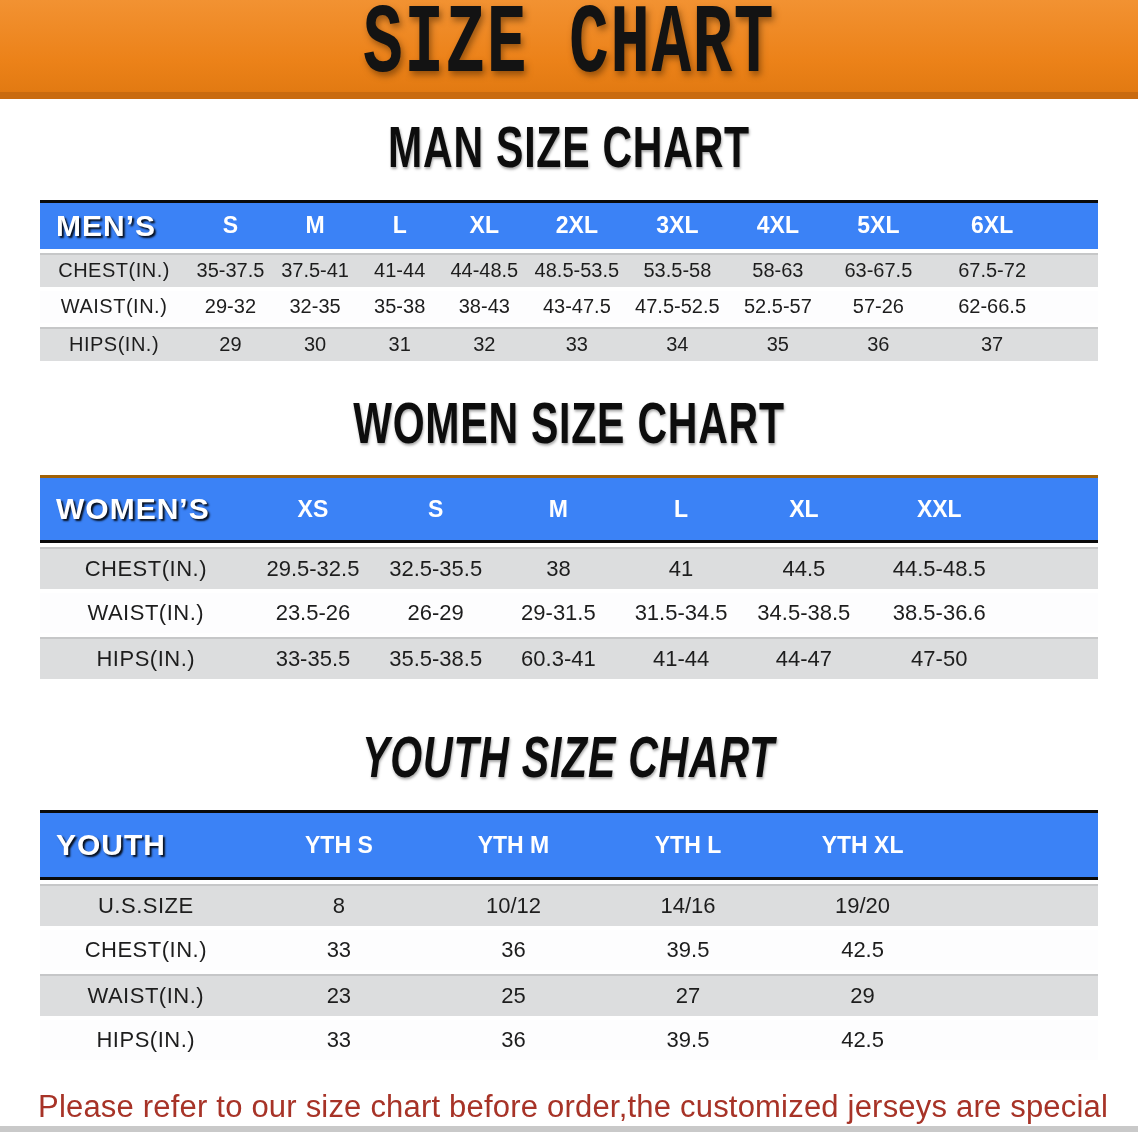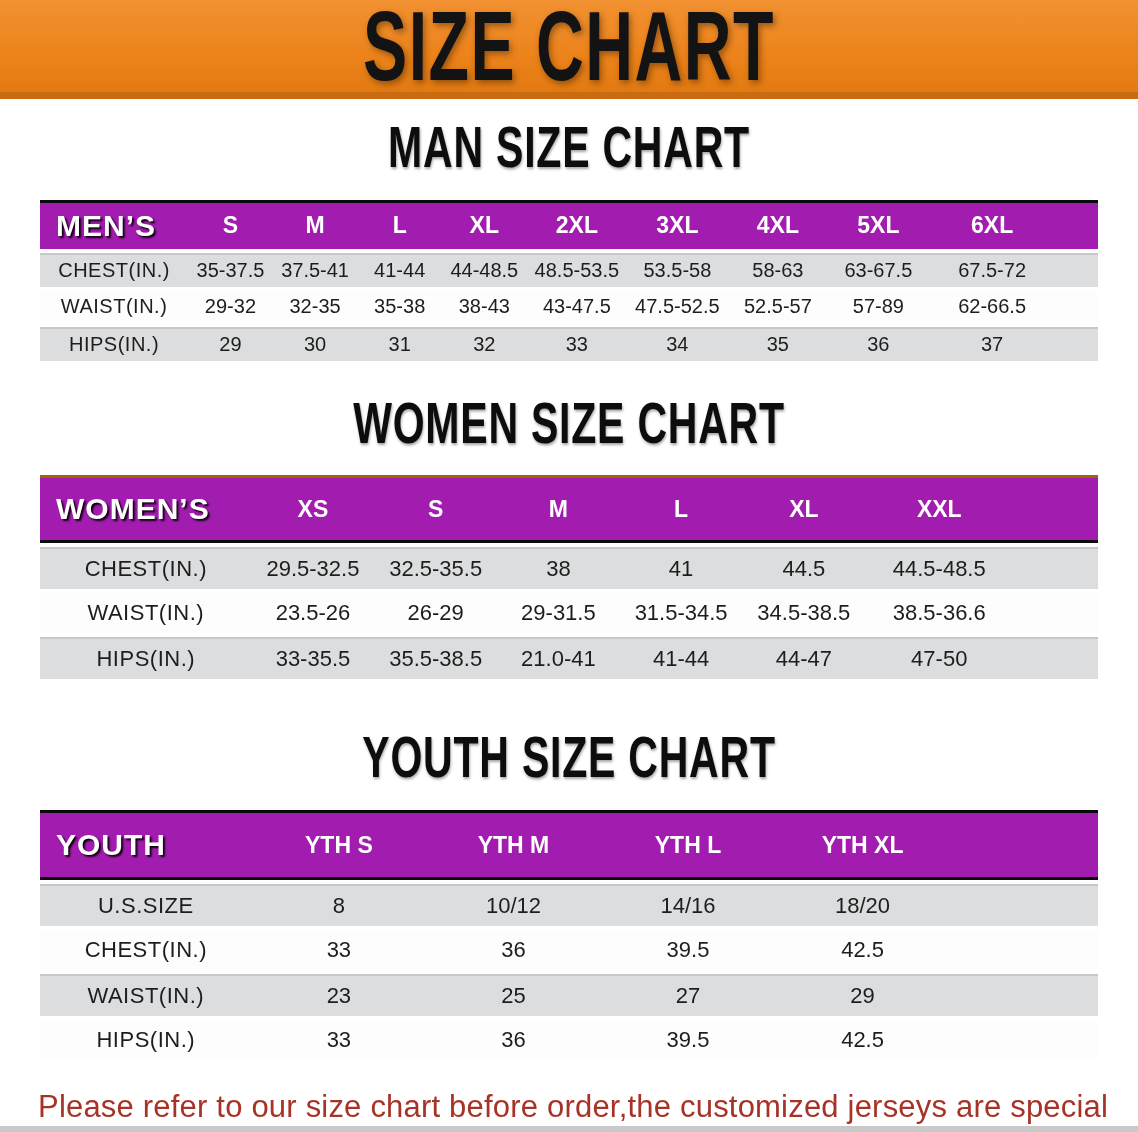--- a/index.html
+++ b/index.html
@@ -10,47 +10,47 @@
     position:relative;
     overflow:hidden;
   }
   .condensed { display:inline-block; transform:scale(0.76,1.05); transform-origin:center; white-space:nowrap; }
 
   
   .banner {
     height:92px;
     background:linear-gradient(180deg,#f29232 0%, #ec8219 65%, #e27a12 100%);
     border-bottom:7px solid #c96b10;
-    display:flex; align-items:center; justify-content:center;
+    display:flex; align-items:center; justify-content:center;font-family:Liberation Mono, monospace;
   }
   .banner-title {
     font-size:92px; font-weight:800; line-height:1;
     color:#131313; letter-spacing:2px;
     transform:scale(0.72,1.06);
     text-shadow:3px 3px 7px rgba(70,35,0,.5);
     white-space:nowrap; display:inline-block;
   }
 
   
   .section-title { text-align:center; margin:0; line-height:1.05; }
   .section-title .condensed {
     font-size:54px; font-weight:800; color:#0d0d0d; letter-spacing:1px;
     text-shadow:1px 2px 3px rgba(0,0,0,.35);
   }
   .s0 .section-title { padding-top:20px; }
   .s1 .section-title { padding-top:30px; }
-  .s2 .section-title { padding-top:46px; }
+  .s2 .section-title { padding-top:46px;font-style:italic; }
 
   
   table.size-table {
     width:1058px; margin:20px auto 0;
     border-collapse:separate; border-spacing:0 4px;
     table-layout:fixed;
   }
-  .head-row th { background:#a21caf; color:#ffffff; }
+  .head-row th { background:#3b82f6; color:#ffffff; }
   .corner {
     text-align:left; padding-left:16px;
     font-size:30px; font-weight:800; letter-spacing:1px;
     text-shadow:2px 2px 2px rgba(0,0,0,.9);
   }
   .col-h { font-size:23px; font-weight:700; text-align:center; }
   .s0 .head-row th { height:44px; border-top:3px solid #0a0a0a; }
   .s1 .head-row th { height:60px; border-top:3px solid #a16207; border-bottom:3px solid #0a0a0a;margin-top:32px; }
   .s2 .head-row th { height:62px; border-top:3px solid #0a0a0a; border-bottom:3px solid #0a0a0a; }
 
@@ -126,21 +126,21 @@
             </tr>
             <tr class="data-row white">
               <td class="row-label">WAIST(IN.)</td>
               <td class="val">29-32</td>
               <td class="val">32-35</td>
               <td class="val">35-38</td>
               <td class="val">38-43</td>
               <td class="val">43-47.5</td>
               <td class="val">47.5-52.5</td>
               <td class="val">52.5-57</td>
-              <td class="val">57-89</td>
+              <td class="val">57-26</td>
               <td class="val">62-66.5</td>
               <td class="val"></td>
             </tr>
             <tr class="data-row gray">
               <td class="row-label">HIPS(IN.)</td>
               <td class="val">29</td>
               <td class="val">30</td>
               <td class="val">31</td>
               <td class="val">32</td>
               <td class="val">33</td>
@@ -194,21 +194,21 @@
               <td class="val">29-31.5</td>
               <td class="val">31.5-34.5</td>
               <td class="val">34.5-38.5</td>
               <td class="val">38.5-36.6</td>
               <td class="val"></td>
             </tr>
             <tr class="data-row gray">
               <td class="row-label">HIPS(IN.)</td>
               <td class="val">33-35.5</td>
               <td class="val">35.5-38.5</td>
-              <td class="val">21.0-41</td>
+              <td class="val">60.3-41</td>
               <td class="val">41-44</td>
               <td class="val">44-47</td>
               <td class="val">47-50</td>
               <td class="val"></td>
             </tr>
           </tbody>
         </table>
       </section>
       <section class="chart-section s2">
         <h2 class="section-title"><span class="condensed">YOUTH SIZE CHART</span></h2>
@@ -228,21 +228,21 @@
               <th class="col-h">YTH M</th>
               <th class="col-h">YTH L</th>
               <th class="col-h">YTH XL</th>
               <th class="col-h"></th>
             </tr>
             <tr class="data-row gray">
               <td class="row-label">U.S.SIZE</td>
               <td class="val">8</td>
               <td class="val">10/12</td>
               <td class="val">14/16</td>
-              <td class="val">18/20</td>
+              <td class="val">19/20</td>
               <td class="val"></td>
             </tr>
             <tr class="data-row white">
               <td class="row-label">CHEST(IN.)</td>
               <td class="val">33</td>
               <td class="val">36</td>
               <td class="val">39.5</td>
               <td class="val">42.5</td>
               <td class="val"></td>
             </tr>

